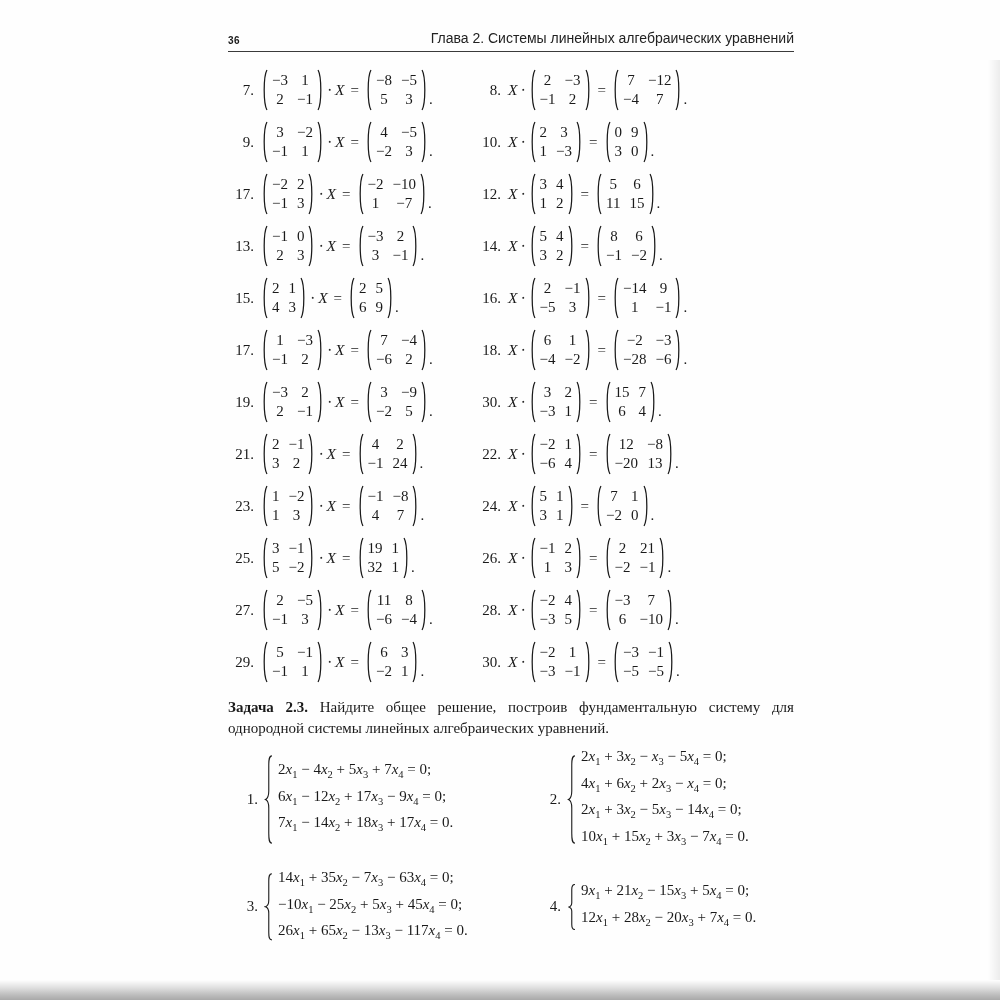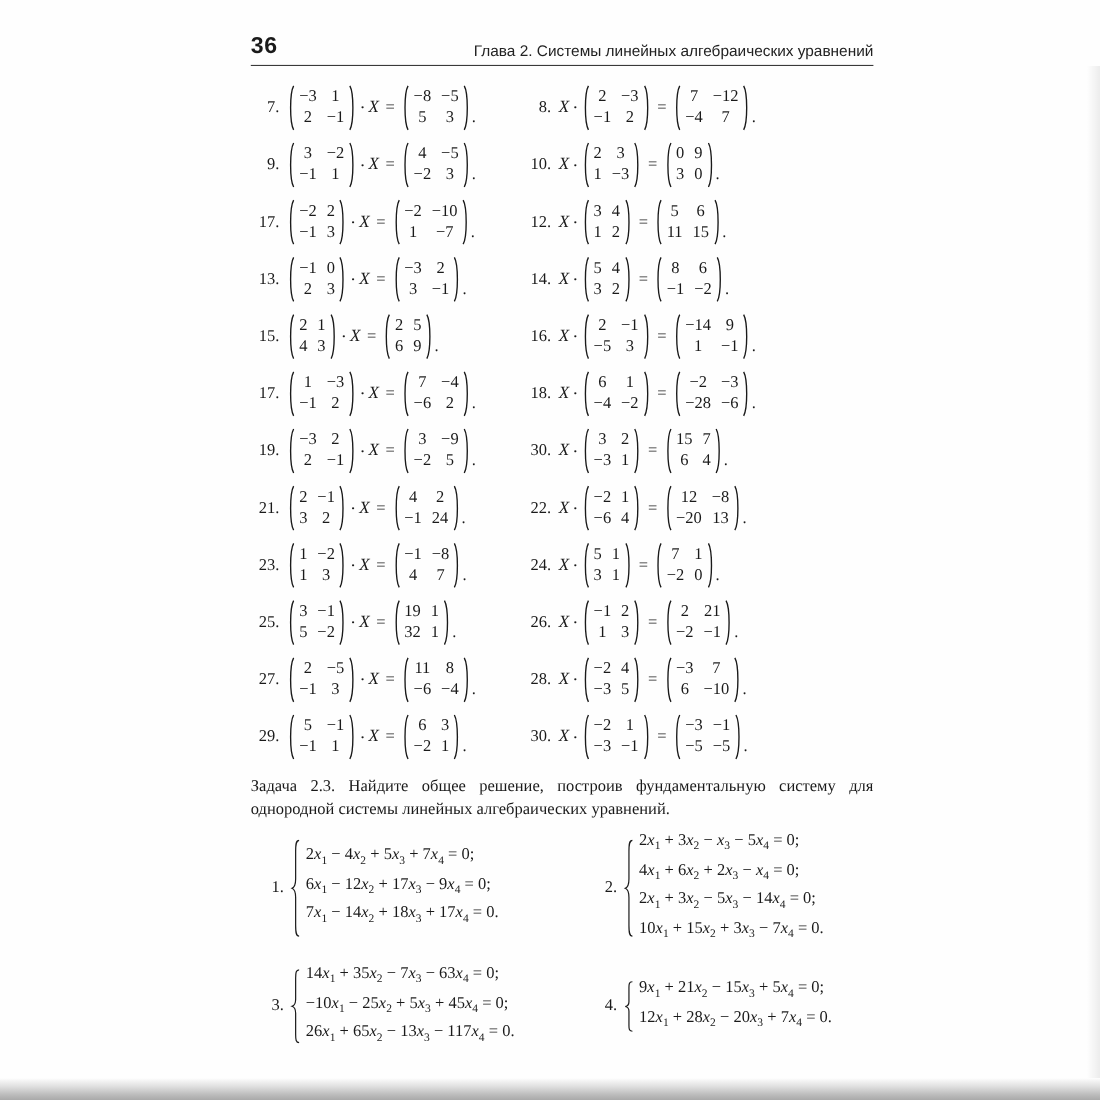--- a/index.html
+++ b/index.html
@@ -11,21 +11,21 @@
     font-family:"Liberation Serif","DejaVu Serif",serif;
     overflow:hidden;
   }
   .sheet { position:absolute; left:228px; top:30px; width:566px; }
 
   
   .running-head {
     display:flex; justify-content:space-between; align-items:flex-end;
     border-bottom:1px solid #3a3a3a; padding-bottom:5px;
   }
-  .pagenum { font-family:"Liberation Sans",sans-serif; font-weight:bold; font-size:21px; letter-spacing:.5px; }
+  .pagenum { font-family:"Liberation Sans",sans-serif; font-weight:bold; font-size:10px; letter-spacing:.5px; }
   .chapter { font-family:"Liberation Sans",sans-serif; font-size:14px; color:#222; }
 
   
   .ex-grid { display:grid; grid-template-columns:247px 1fr; margin-top:12px; }
   .ex-row { display:flex; align-items:center; height:52px; font-size:15px; }
   .ex-num { width:26px; text-align:right; margin-right:7px; }
   .x-sym { font-style:italic; font-size:15.5px; }
   .op.dot { margin:0 3px; }
   .op.eq  { margin:0 6px; }
   .period { transform:translateY(9px); margin-left:1px; }
@@ -37,21 +37,21 @@
     padding:2px 4px; line-height:19px; font-size:15px;
   }
   .paren { width:7px; height:42px; display:block; }
   .paren path, .brace path { fill:none; stroke:#1a1a1a; vector-effect:non-scaling-stroke; }
   .paren path { stroke-width:1.25; }
   .brace { display:block; margin-right:5px; }
   .brace path { stroke-width:1.1; }
 
   
   .task { margin-top:9px; font-size:15px; line-height:21px; text-align:justify; }
-  .task b { font-weight:normal; }
+  .task b { font-weight:bold; }
 
   
   .sys-grid { display:grid; grid-template-columns:303px 1fr; margin-top:7px; row-gap:15px; align-items:center; }
   .sys-item { display:flex; align-items:center; padding-left:12px; }
   .sys-num { width:18px; text-align:right; margin-right:6px; font-size:15px; }
   .sys-eqs { font-size:15px; line-height:21.5px; }
   .eq sub { font-size:10.5px; }
 
   
   .edge-bottom {

